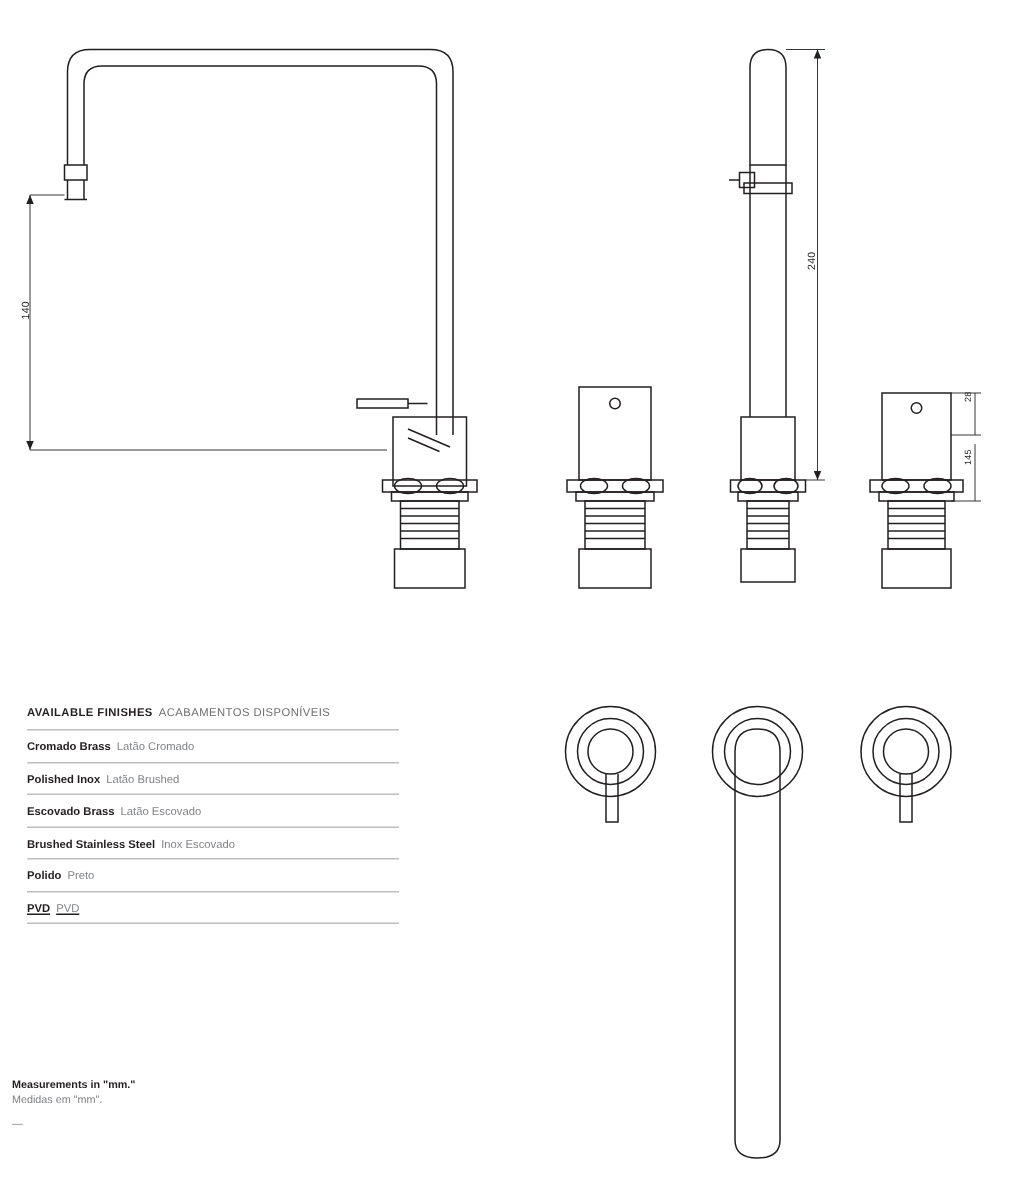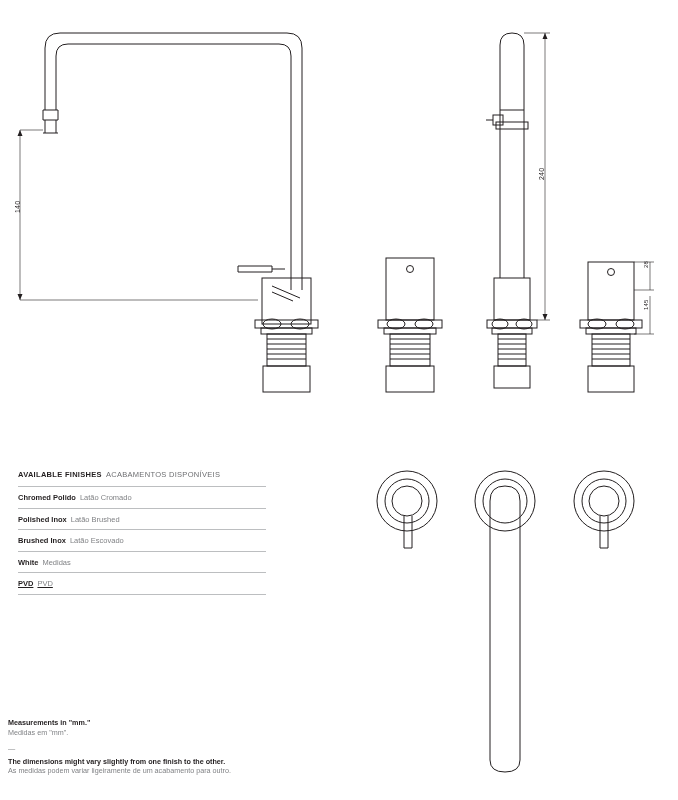--- a/index.html
+++ b/index.html
@@ -276,41 +276,40 @@
   <div class="dim dim-240">240</div>
   <div class="dim dim-28">28</div>
   <div class="dim dim-145">145</div>
 
   <div class="finishes">
     <div class="finishes-title">
       <b>AVAILABLE FINISHES</b><span>ACABAMENTOS DISPONÍVEIS</span>
     </div>
 
     <div class="fin-row">
-      <span class="en">Chromed Polido</span><span class="pt">Latão Cromado</span>
+      <span class="en">Cromado Brass</span><span class="pt">Latão Cromado</span>
     </div>
     <div class="fin-row">
       <span class="en">Polished Inox</span><span class="pt">Latão Brushed</span>
     </div>
     <div class="fin-row">
-      <span class="en">Brushed Inox</span><span class="pt">Latão Escovado</span>
-    </div>
-    <div class="fin-row">
-      <span class="en">White</span><span class="pt">Medidas</span>
+      <span class="en">Escovado Brass</span><span class="pt">Latão Escovado</span>
+    </div>
+    <div class="fin-row">
+      <span class="en">Brushed Stainless Steel</span><span class="pt">Inox Escovado</span>
+    </div>
+    <div class="fin-row">
+      <span class="en">Polido</span><span class="pt">Preto</span>
     </div>
     <div class="fin-row last">
       <span class="en">PVD</span><span class="pt">PVD</span>
     </div>
   </div>
 
   <div class="notes">
     <div class="note-block">
       <div class="note-en">Measurements in "mm."</div>
       <div class="note-pt">Medidas em "mm".</div>
     </div>
     <div class="note-dash">—</div>
-    <div class="note-block">
-      <div class="note-en">The dimensions might vary slightly from one finish to the other.</div>
-      <div class="note-pt">As medidas podem variar ligeiramente de um acabamento para outro.</div>
-    </div>
   </div>
 
 </div>
 
 </body></html>

